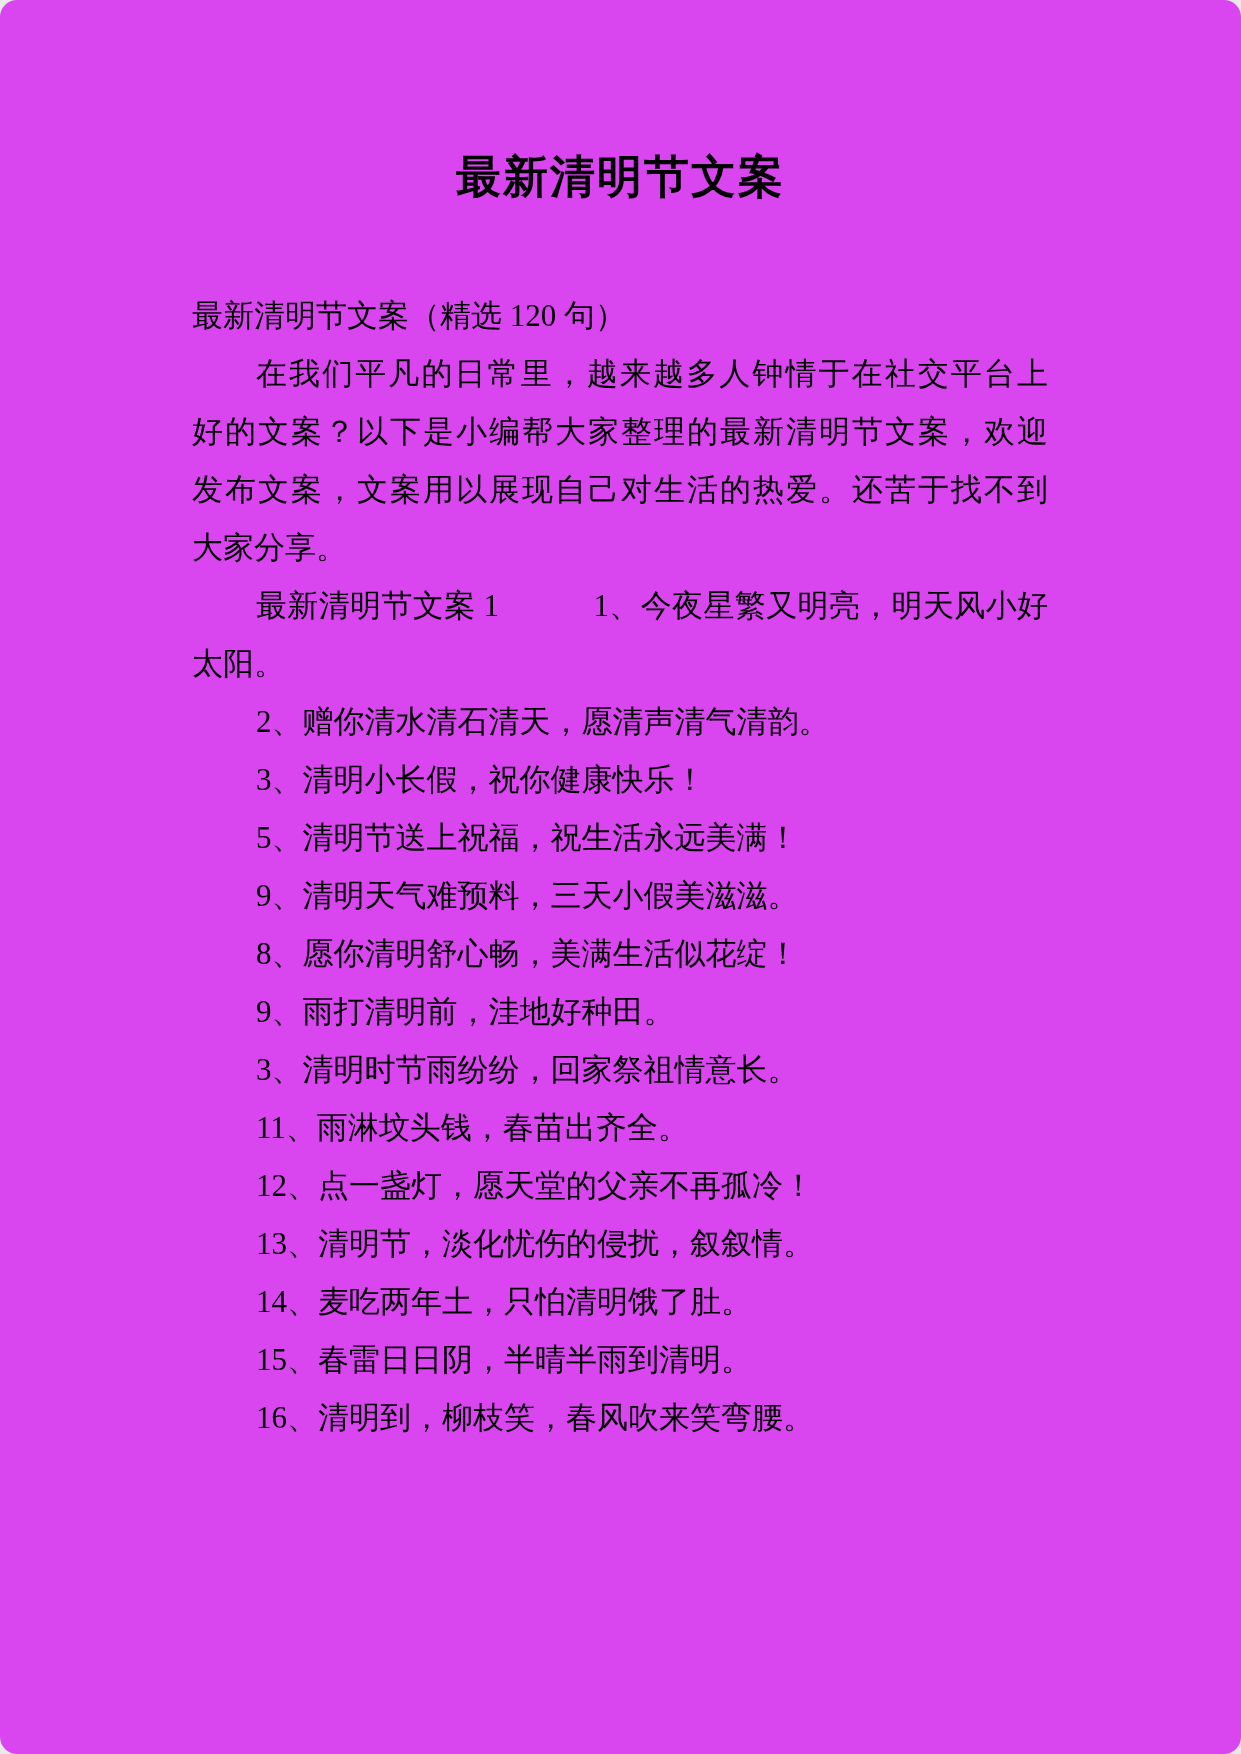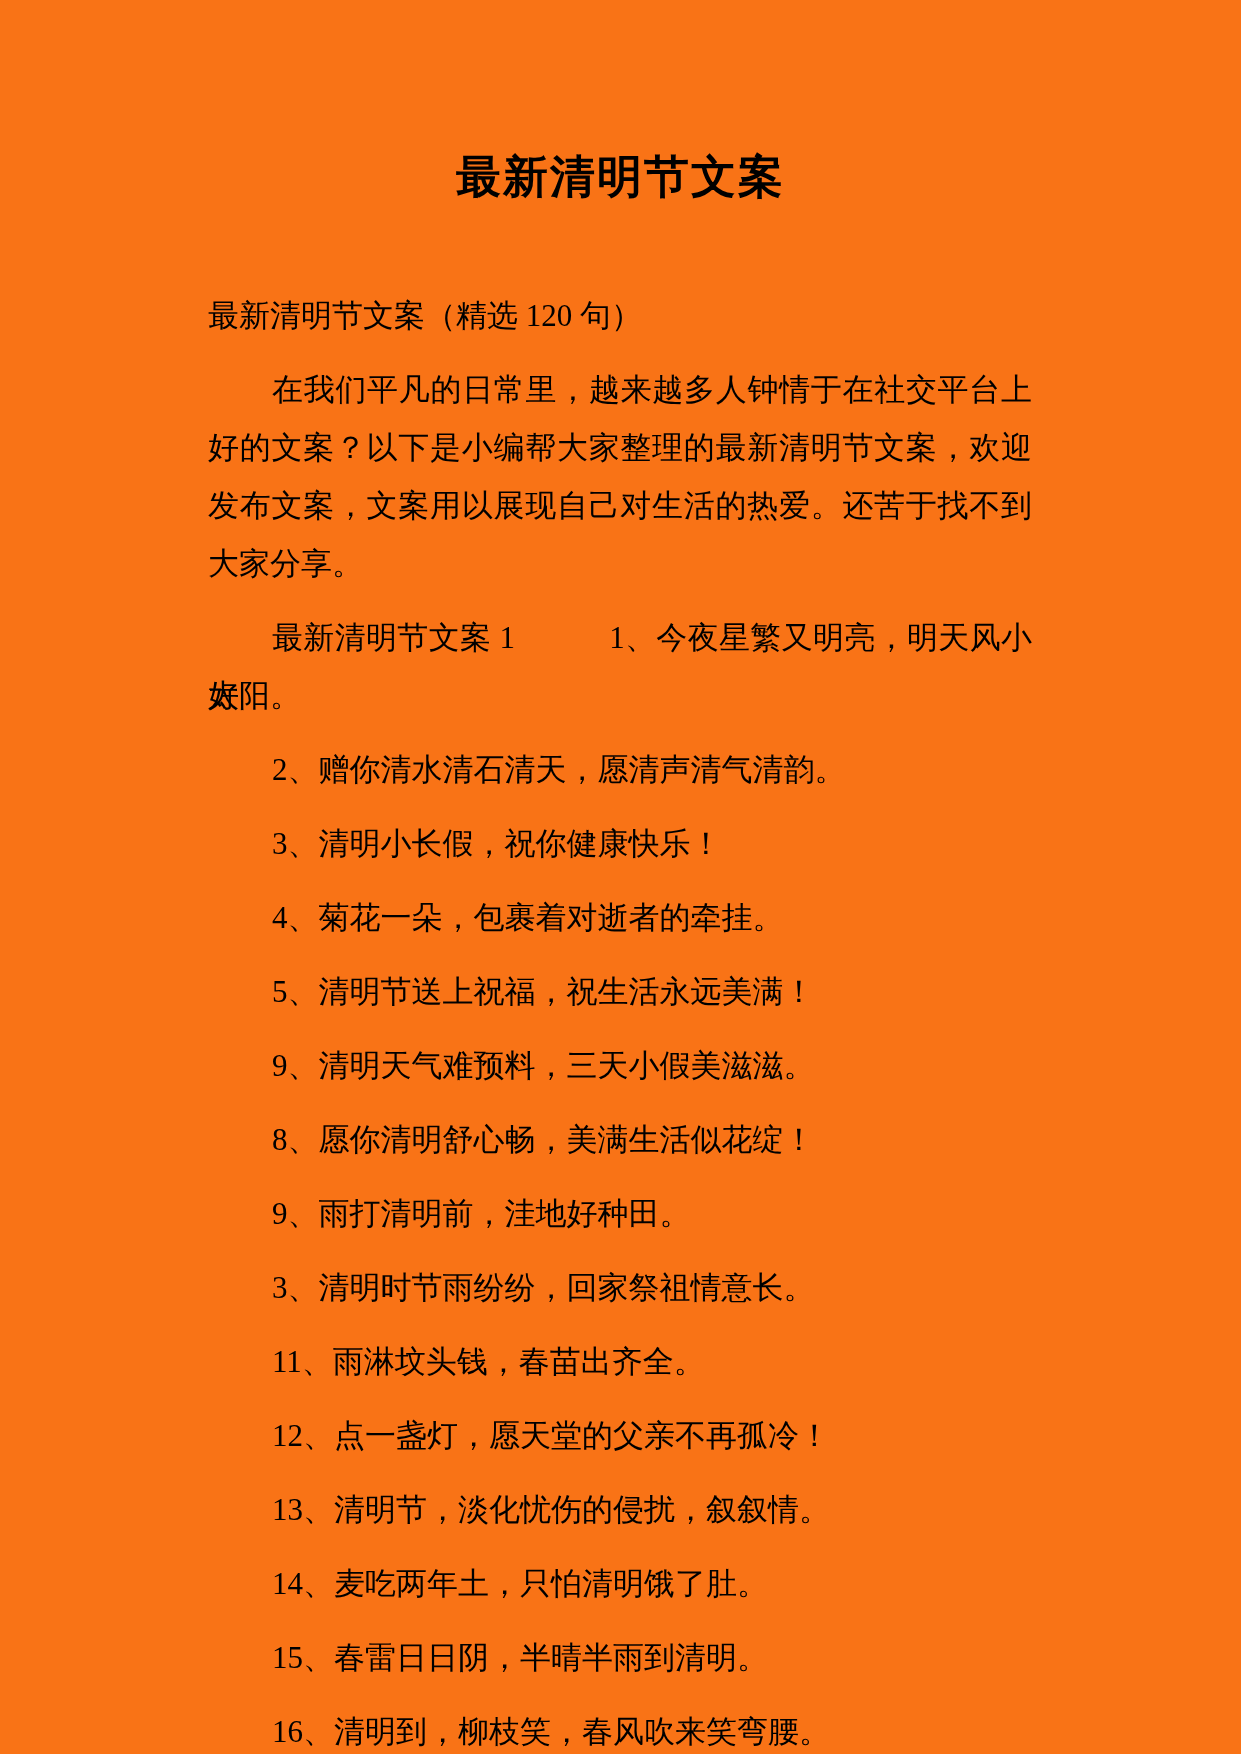--- a/index.html
+++ b/index.html
@@ -28,21 +28,21 @@
     font-size: 45px;
     font-weight: bold;
     letter-spacing: 2px;
   }
   .doc-body {
     width: 856px;
     margin-left: 192px;
     margin-top: 79px;
   }
   .para {
-    margin: 16px;
+    margin: 0;
     padding: 0;
   }
   .line {
     height: 58px;
     line-height: 58px;
     font-size: 31px;
     white-space: nowrap;
     color: #000000;
   }
   
@@ -51,44 +51,41 @@
     text-align: justify;
     text-align-last: justify;
   }
   .line.indent {
     text-indent: 64px;
   }
 </style>
 </head>
 <body>
 
-<div class="page" style="background: #f97316; color: rgb(0, 0, 0);">
+<div class="page" style="background: #d946ef; color: rgb(0, 0, 0); border-radius: 17px;">
   <h1 class="doc-title">最新清明节文案</h1>
   <div class="doc-body">
       <div class="para">
         <div class="line">最新清明节文案（精选 120 句）</div>
       </div>
       <div class="para">
         <div class="line indent just">在我们平凡的日常里，越来越多人钟情于在社交平台上</div>
         <div class="line just">好的文案？以下是小编帮大家整理的最新清明节文案，欢迎</div>
         <div class="line just">发布文案，文案用以展现自己对生活的热爱。还苦于找不到</div>
         <div class="line">大家分享。</div>
       </div>
       <div class="para">
         <div class="line indent just">最新清明节文案 1　　　1、今夜星繁又明亮，明天风小好</div>
         <div class="line">太阳。</div>
       </div>
       <div class="para">
         <div class="line indent">2、赠你清水清石清天，愿清声清气清韵。</div>
       </div>
       <div class="para">
         <div class="line indent">3、清明小长假，祝你健康快乐！</div>
-      </div>
-      <div class="para">
-        <div class="line indent">4、菊花一朵，包裹着对逝者的牵挂。</div>
       </div>
       <div class="para">
         <div class="line indent">5、清明节送上祝福，祝生活永远美满！</div>
       </div>
       <div class="para">
         <div class="line indent">9、清明天气难预料，三天小假美滋滋。</div>
       </div>
       <div class="para">
         <div class="line indent">8、愿你清明舒心畅，美满生活似花绽！</div>
       </div>

